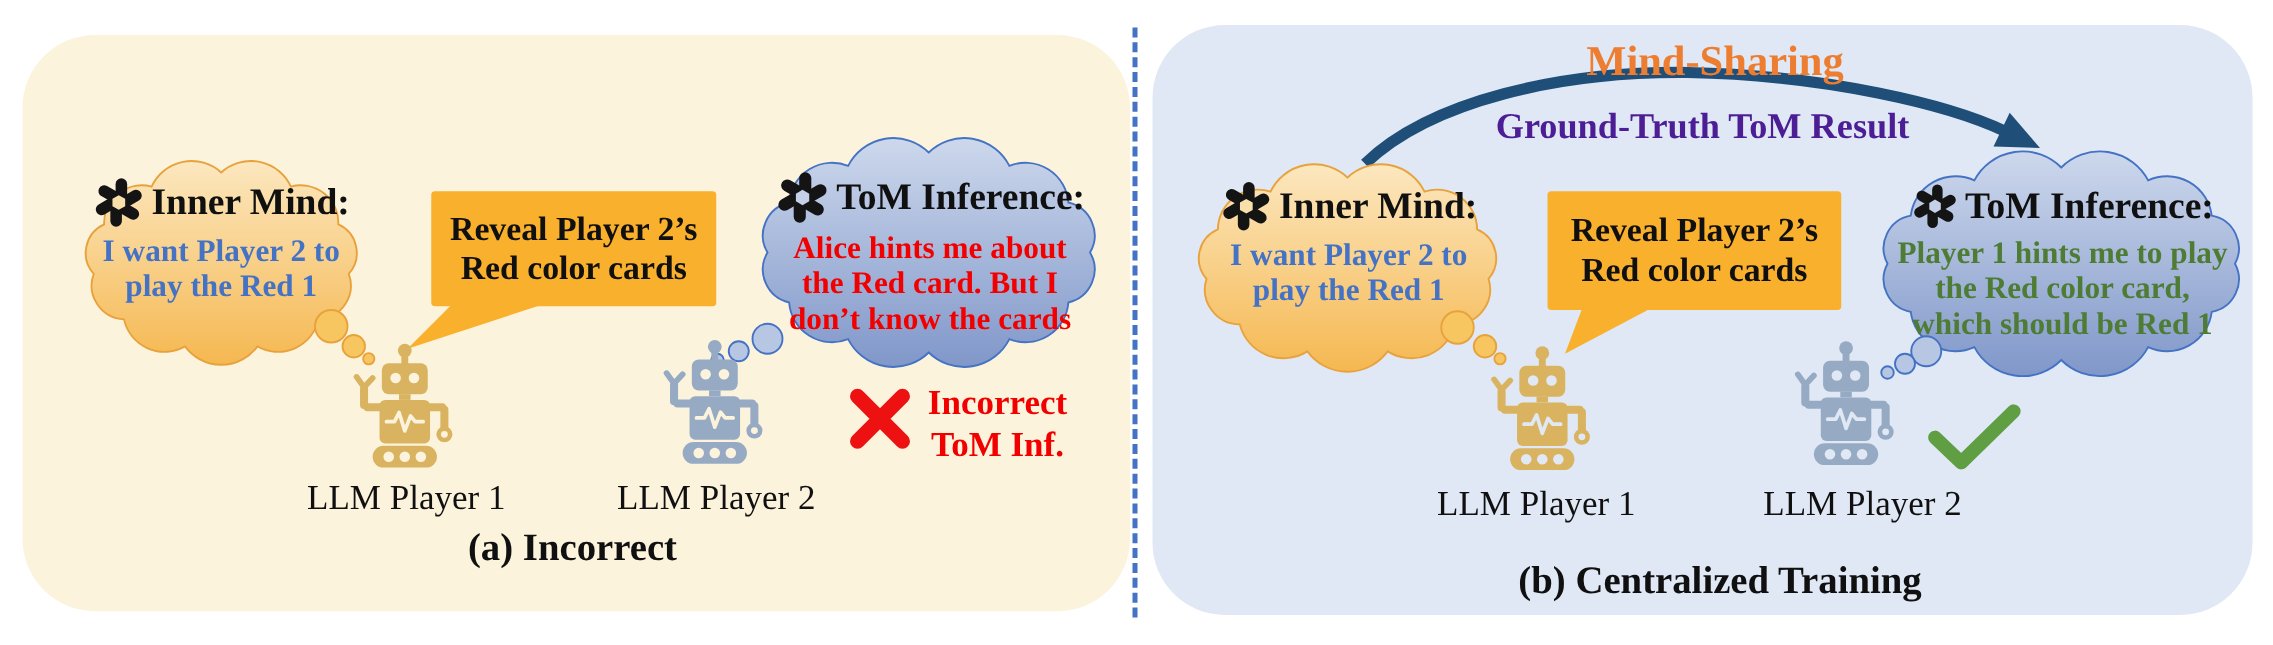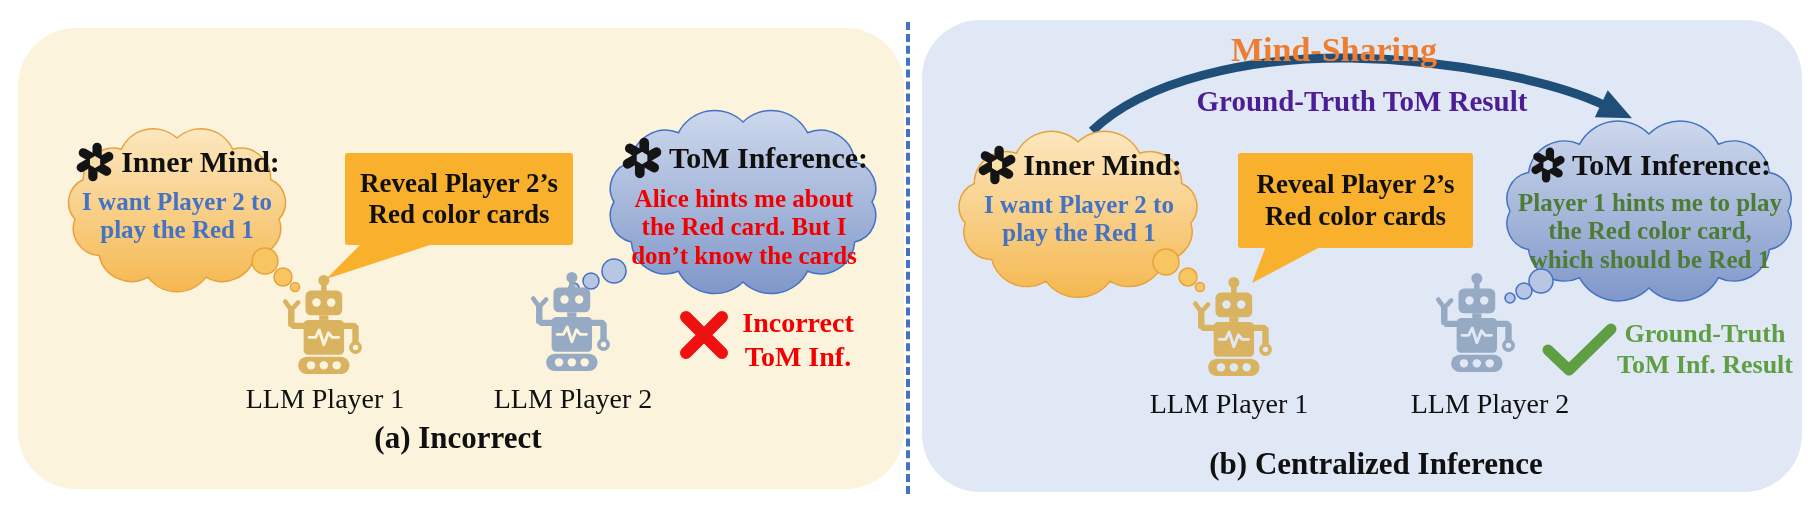--- a/index.html
+++ b/index.html
@@ -181,21 +181,21 @@
 don’t know the cards</div>
   </div>
 
   <div class="txt verdict-red pre" style="left:718px;top:306px;width:160px">Incorrect
 ToM Inf.</div>
 
   <div class="txt label" style="left:225px;top:383px;width:200px">LLM Player 1</div>
   <div class="txt label" style="left:473px;top:383px;width:200px">LLM Player 2</div>
   <div class="txt caption" style="left:298px;top:420px;width:320px">(a) Incorrect</div>
 
-  <div class="txt header-orange" style="left:1184px;top:31px;width:300px">Mind-Sharing</div>
+  <div class="txt header-orange" style="left:1222px;top:31px;width:300px">Mind-Sharing</div>
   <div class="txt arrow-label" style="left:1192px;top:85px;width:340px">Ground-Truth ToM Result</div>
 
   <div class="cloudbox" style="left:972px;top:144px;width:214px">
     <div class="trow">
       <svg class="oai oai-y" width="42" height="42">
           <use href="#oai" xlink:href="#oai"></use>
         </svg>
       <span class="ctitle">Inner Mind:</span>
     </div>
     <div class="cbody pre blue">I want Player 2 to
@@ -210,19 +210,17 @@
       <svg class="oai oai-bl" width="38" height="38">
           <use href="#oai" xlink:href="#oai"></use>
         </svg>
       <span class="ctitle">ToM Inference:</span>
     </div>
     <div class="cbody pre green-dk">Player 1 hints me to play
 the Red color card,
 which should be Red 1</div>
   </div>
 
-  <div class="txt verdict-green pre" style="left:1605px;top:318px;width:200px">Ground-Truth
-ToM Inf. Result</div>
 
   <div class="txt label" style="left:1129px;top:388px;width:200px">LLM Player 1</div>
   <div class="txt label" style="left:1390px;top:388px;width:200px">LLM Player 2</div>
-  <div class="txt caption" style="left:1166px;top:446px;width:420px">(b) Centralized Inference</div>
+  <div class="txt caption" style="left:1166px;top:446px;width:420px">(b) Centralized Training</div>
 </div>
 
 </body></html>

